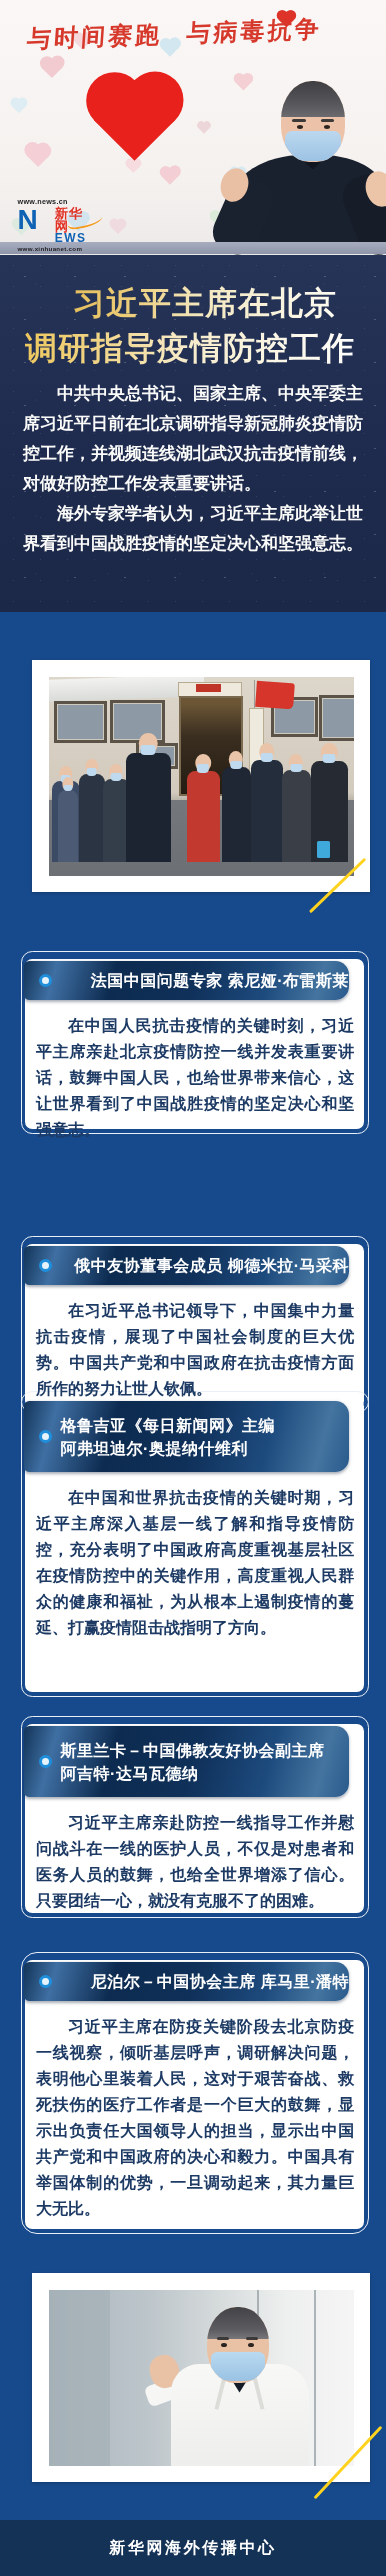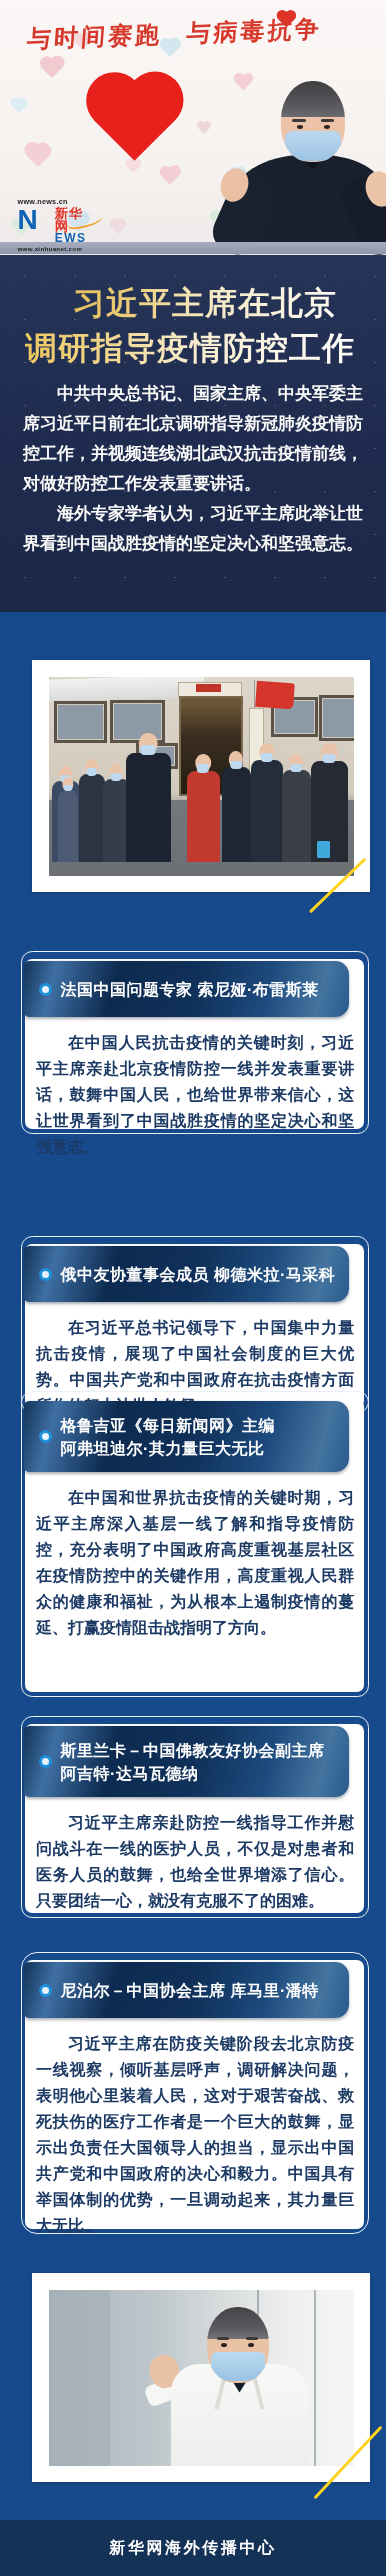--- a/index.html
+++ b/index.html
@@ -92,21 +92,21 @@
   .head3 .brow{position:absolute;width:12.4px;height:3.1px;background:#3c3a38;border-radius:1.5px;top:30px;}
   .fist{position:absolute;left:101px;top:65px;width:29px;height:33px;background:#e9c2a6;border-radius:46%;transform:rotate(-14deg);}
   .cuff{position:absolute;left:97px;top:91px;width:36px;height:20.6px;background:#f6f6f4;border-radius:6.2px;transform:rotate(-20deg);}
 
   
   .card{position:absolute;left:20.6px;width:346px;border:1.5px solid #eaf0f7;border-radius:11.3px;}
   .card .white{position:absolute;left:3.6px;right:3.6px;top:7.2px;bottom:4.1px;background:#fff;border-radius:7.2px;}
   .card .head{position:relative;z-index:2;margin:9.3px 18.5px 0 2.1px;display:flex;align-items:center;
     background:linear-gradient(105deg,#123458 0%,#3f6fa3 10%,#0d2b50 28%,#0f3059 52%,#1d4a7d 74%,#44749f 90%,#2a5a8c 100%);
     border-radius:5.2px 13.4px 13.4px 5.2px;box-shadow:0 1.5px 3.1px rgba(8,25,50,.35);}
-  .card .head.h1{height:56px;} .card .head.h2{height:71px;}
+  .card .head.h1{height:39px;justify-content:space-between;} .card .head.h2{height:71px;}
   .dot{flex:none;width:7.2px;height:7.2px;margin-left:15.5px;margin-right:8.2px;border:3.6px solid #1f8fdb;border-radius:50%;background:#e6f3fd;}
   .speaker{color:#ffffff;font-size:16px;font-weight:bold;letter-spacing:0.5px;line-height:23px;}
   .quote{position:relative;z-index:2;margin:12.4px 13.4px 0 14.4px;color:#1c3a64;font-size:16px;line-height:26px;font-weight:600;text-align:justify;text-indent:2em;}
 
   
   .footer{position:absolute;left:0;top:2520px;width:386px;height:234px;background:#143156;color:#fff;text-align:center;}
   .footer .org{padding-top:17.5px;font-size:16px;font-weight:bold;letter-spacing:2.6px;}
 </style>
 </head>
 <body>
@@ -256,21 +256,21 @@
       <span class="dot"></span>
       <span class="speaker">俄中友协董事会成员  柳德米拉·马采科</span>
     </div>
     <div class="quote">在习近平总书记领导下，中国集中力量抗击疫情，展现了中国社会制度的巨大优势。中国共产党和中国政府在抗击疫情方面所作的努力让世人钦佩。</div>
   </div>
 
   <div class="card" style="top:1391px;height:304px;">
     <div class="white"></div>
     <div class="head h2">
       <span class="dot"></span>
-      <span class="speaker"><span>格鲁吉亚《每日新闻网》主编</span><br><span>阿弗坦迪尔·其力量巨大无比</span></span>
+      <span class="speaker"><span>格鲁吉亚《每日新闻网》主编</span><br><span>阿弗坦迪尔·奥提纳什维利</span></span>
     </div>
     <div class="quote">在中国和世界抗击疫情的关键时期，习近平主席深入基层一线了解和指导疫情防控，充分表明了中国政府高度重视基层社区在疫情防控中的关键作用，高度重视人民群众的健康和福祉，为从根本上遏制疫情的蔓延、打赢疫情阻击战指明了方向。</div>
   </div>
 
   <div class="card" style="top:1716px;height:200px;">
     <div class="white"></div>
     <div class="head h2">
       <span class="dot"></span>
       <span class="speaker"><span>斯里兰卡－中国佛教友好协会副主席</span><br><span>阿吉特·达马瓦德纳</span></span>
     </div>

